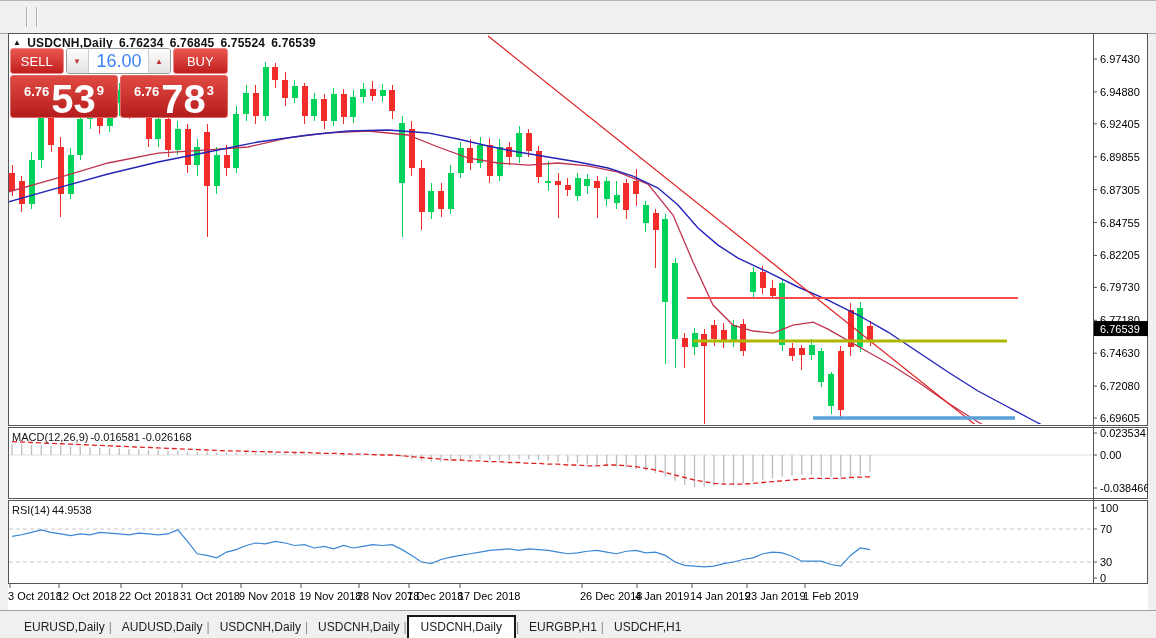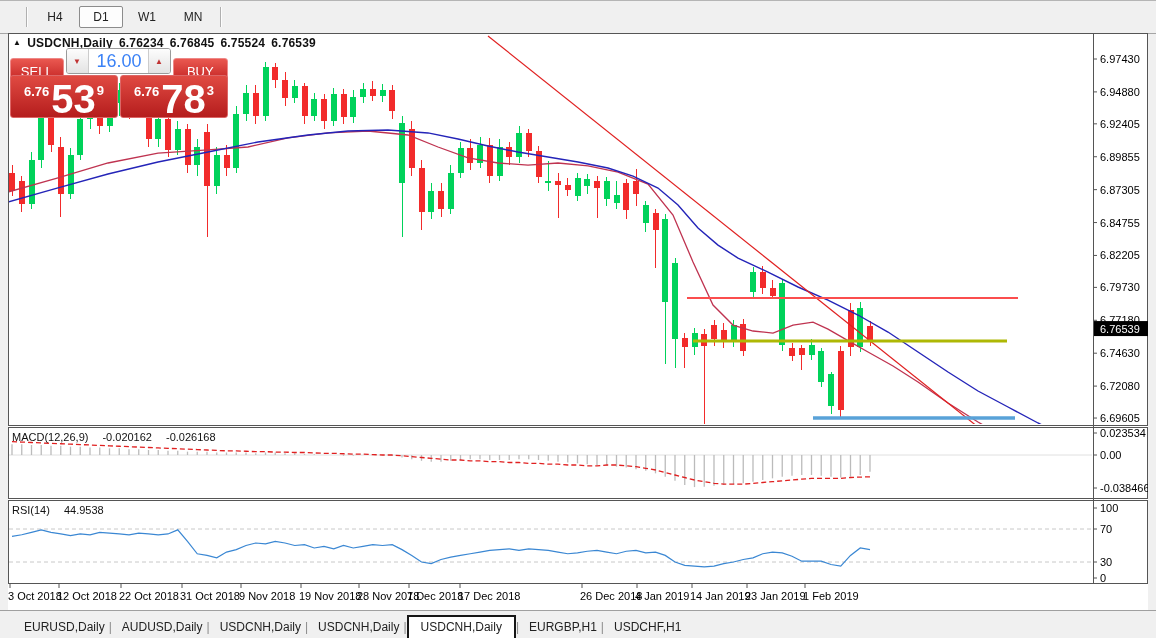--- a/index.html
+++ b/index.html
@@ -12,28 +12,28 @@
   .tf-btn{min-width:30px;padding:3px 6px;margin:0 1px;text-align:center;font-size:12px;color:#222;
     border:1px solid transparent;border-radius:2px;cursor:default;}
   .tf-btn.active{background:#fdfdfd;border:1px solid #8c8c8c;}
   .toolbar .lead{width:22px;}
   
   .chart-wrap{position:absolute;left:8px;top:33px;width:1140px;height:577px;background:#fff;}
   #chart-svg{position:absolute;left:0;top:0;}
   .chart-header{position:absolute;left:5px;top:3px;font-size:12px;font-weight:700;color:#111;
     letter-spacing:.2px;display:flex;gap:6px;align-items:center;}
   .chart-header .tri{font-size:8px;position:relative;top:-1px;}
-  .ind-label{position:absolute;font-size:11px;color:#111;display:flex;gap:14px;}
+  .ind-label{position:absolute;font-size:11px;color:#111;display:flex;gap:2px;}
   .macd-label{left:4px;top:398px;}
   .rsi-label{left:4px;top:471px;}
   
   .trade-panel{position:absolute;left:2px;top:15px;width:218px;height:70px;}
   .tp-row1{position:absolute;left:0;top:0;width:218px;height:26px;display:flex;}
   .btn-red{background:linear-gradient(#ea5850,#c01f1f);border:1px solid #e88; border-radius:3px;
-    color:#fff;font-size:13px;display:flex;align-items:center;justify-content:center;margin-top:10px;}
+    color:#fff;font-size:13px;display:flex;align-items:center;justify-content:center;}
   .sell-btn{width:52px;height:24px;}
   .buy-btn{width:54px;height:24px;}
   .vol-ctl{width:104px;height:24px;margin:0 2px;border:1px solid #9a9a9a;border-radius:3px;
     background:#fff;display:flex;align-items:stretch;overflow:hidden;}
   .spin{width:21px;background:linear-gradient(#fdfdfd,#e3e3e3);display:flex;align-items:center;
     justify-content:center;font-size:8px;color:#c03333;}
   .spin.dn{border-right:1px solid #ccc;}
   .spin.up{border-left:1px solid #ccc;}
   .vol-val{flex:1;font-size:18px;color:#3b82f6;display:flex;align-items:center;justify-content:flex-end;
     padding-right:6px;}
@@ -54,26 +54,20 @@
   .tab-sep{color:#8a8a8a;font-size:12px;padding-bottom:5px;}
 </style>
 </head>
 <body>
 
 <div class="window">
 
   <div class="toolbar">
     <div class="lead"></div>
     <div class="tf-sep"></div>
-    <div id="tf-buttons" style="display:flex;">
-        <div class="tf-btn">H4</div>
-        <div class="tf-btn active">D1</div>
-        <div class="tf-btn">W1</div>
-        <div class="tf-btn">MN</div>
-      </div>
     <div class="tf-sep"></div>
   </div>
 
   <div class="chart-wrap">
     <svg id="chart-svg" width="1140" height="577">
         <rect x="0" y="0" width="1140" height="577" fill="#ffffff"></rect>
         <defs>
           <clipPath id="clipMain">
             <rect x="1" y="1" width="1083" height="390"></rect>
           </clipPath>
@@ -488,21 +482,21 @@
         <div class="price-pane">
           <span class="pp-small">6.76</span>
           <span class="pp-big">78</span>
           <span class="pp-sup">3</span>
         </div>
       </div>
     </div>
 
     <div class="ind-label macd-label">
       <span>MACD(12,26,9)</span>
-      <span>-0.020162</span>
+      <span>-0.016581</span>
       <span>-0.026168</span>
     </div>
     <div class="ind-label rsi-label">
       <span>RSI(14)</span>
       <span>44.9538</span>
     </div>
   </div>
 
   <div class="tabbar">
     <div class="tabs" id="tabs">

